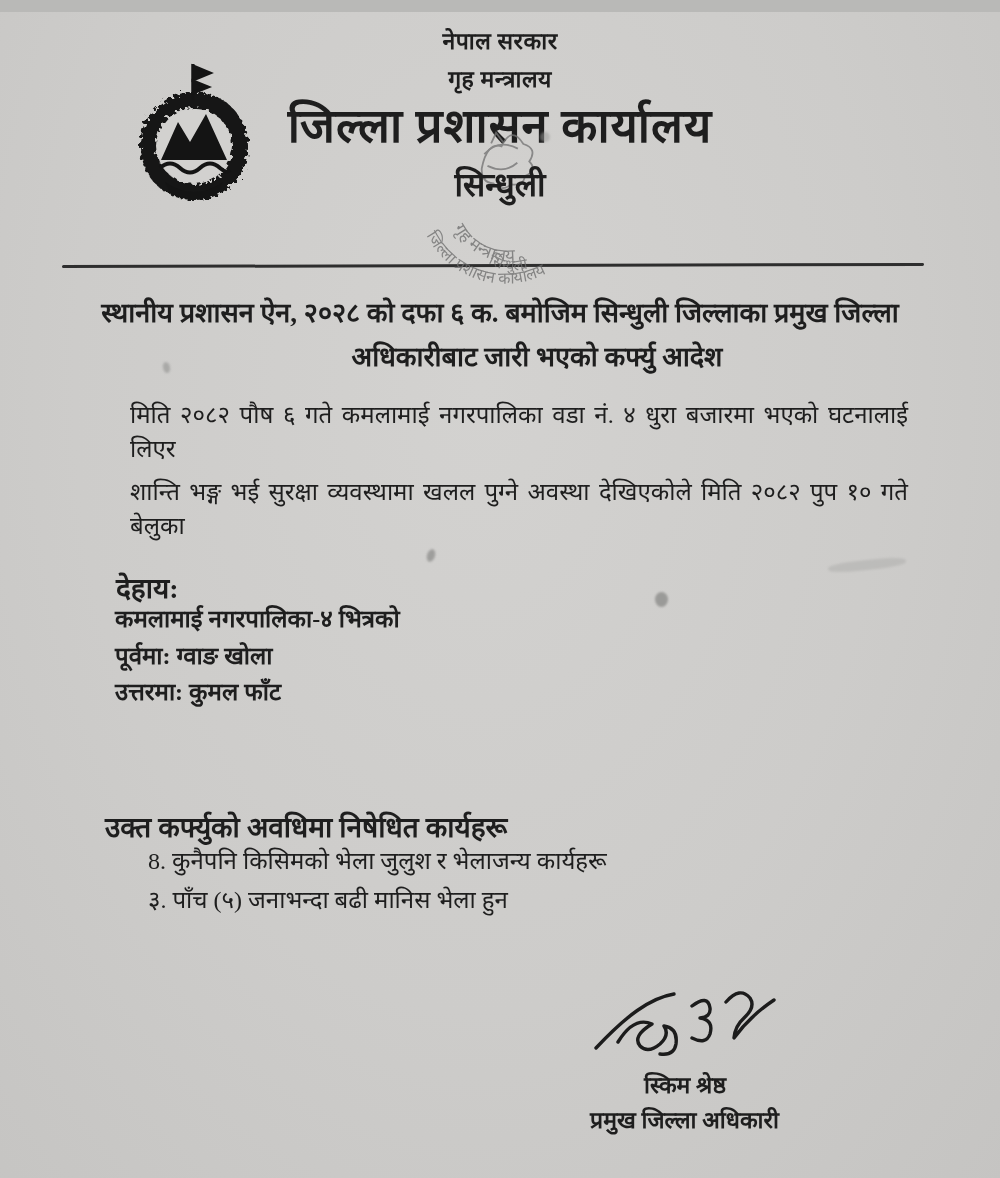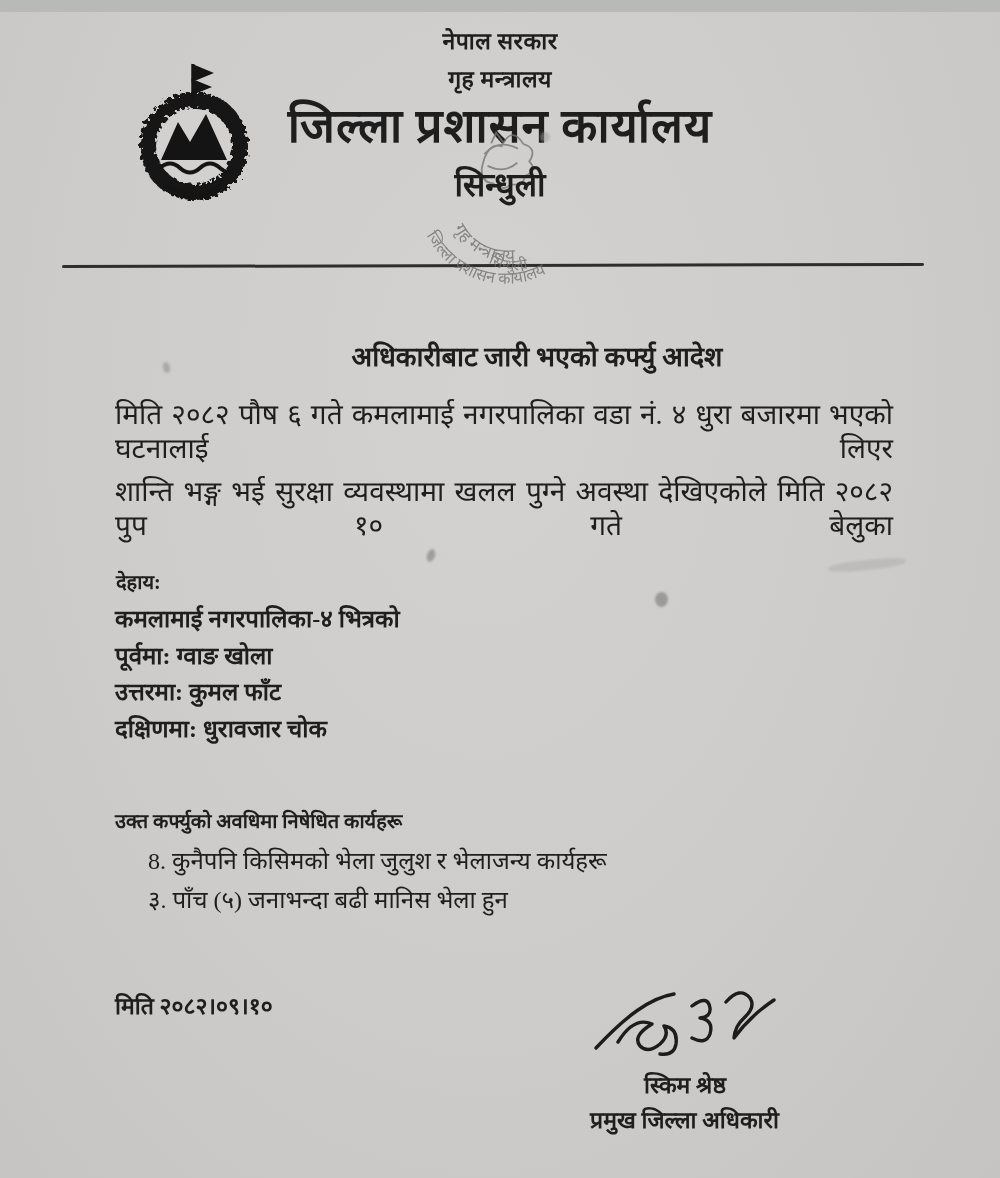--- a/index.html
+++ b/index.html
@@ -13,23 +13,23 @@
     color:#1e1e1e;
     -webkit-font-smoothing:antialiased;
   }
   .abs{position:absolute;}
   .ctr{left:0;width:1000px;text-align:center;}
   .hdr-small{font-size:23px;font-weight:600;letter-spacing:.5px;}
   .hdr-office{font-size:47px;font-weight:700;letter-spacing:1px;}
   .hdr-district{font-size:33px;font-weight:700;z-index:3;}
   .rule{left:62px;top:252px;width:862px;height:3px;background:#2e2e2e;border-radius:2px;transform:rotate(-0.15deg);}
   .title-line{font-size:27px;font-weight:700;line-height:36px;}
-  .body-line{left:115px;width:778px;font-size:28px;font-weight:500;line-height:34px;}
+  .body-line{left:130px;width:778px;font-size:24px;font-weight:500;line-height:34px;}
   .just{text-align:justify;text-align-last:justify;}
-  .label{font-size:20px;font-weight:600;}
+  .label{font-size:28px;font-weight:600;}
   .area-list{left:115px;top:589px;width:600px;font-size:24px;font-weight:600;line-height:36.5px;}
   .proh-list{left:148px;top:830px;width:720px;font-size:24px;font-weight:500;line-height:39.3px;}
   .footer-text{font-size:23px;font-weight:600;}
   .stamp-wrap{left:390px;top:106px;width:235px;height:180px;transform:rotate(-6deg);opacity:.78;z-index:2;}
   .stain{border-radius:50%;filter:blur(1px);}
 </style>
 </head>
 <body>
 
 <div class="page">
@@ -78,41 +78,40 @@
     </g>
     <g fill="#6f6f6f" font-family="Liberation Serif, serif">
       <text font-size="17"><textPath href="#arc1" startOffset="10%">गृह मन्त्रालय</textPath></text>
       <text font-size="16"><textPath href="#arc2" startOffset="6%">जिल्ला प्रशासन कार्यालय</textPath></text>
       <text font-size="15"><textPath href="#arc3" startOffset="14%">सिन्धुली</textPath></text>
     </g>
   </svg>
 
   <div class="abs rule"></div>
 
+  <div class="abs ctr title-line" style="top:283px;">स्थानीय प्रशासन ऐन, २०२८ को दफा ६ क. बमोजिम सिन्धुली जिल्लाका प्रमुख जिल्ला</div>
   <div class="abs ctr title-line" style="top:327px;transform:translateX(37px);">अधिकारीबाट जारी भएको कर्फ्यु आदेश</div>
 
   <div class="abs body-line just" style="top:386px;">मिति २०८२ पौष ६ गते कमलामाई नगरपालिका वडा नं. ४ धुरा बजारमा भएको घटनालाई लिएर</div>
   <div class="abs body-line just" style="top:463px;">शान्ति भङ्ग भई सुरक्षा व्यवस्थामा खलल पुग्ने अवस्था देखिएकोले मिति २०८२ पुप १० गते  बेलुका</div>
 
   <div class="abs label" style="left:116px;top:556px;">देहाय:</div>
 
   <div class="abs area-list">
     <div>कमलामाई नगरपालिका-४ भित्रको</div>
     <div>पूर्वमा: ग्वाङ खोला</div>
     <div>उत्तरमा: कुमल फाँट</div>
-    <div>दक्षिणमा: धुरावजार चोक</div>
   </div>
 
-  <div class="abs label" style="left:115px;top:795px;text-align:right;">उक्त कर्फ्युको अवधिमा निषेधित कार्यहरू</div>
+  <div class="abs label" style="left:105px;top:795px;text-align:right;">उक्त कर्फ्युको अवधिमा निषेधित कार्यहरू</div>
   <div class="abs proh-list">
     <div>8. कुनैपनि किसिमको भेला जुलुश र भेलाजन्य कार्यहरू</div>
     <div>३.  पाँच (५) जनाभन्दा बढी मानिस भेला हुन</div>
   </div>
 
-  <div class="abs footer-text" style="left:115px;top:977px;">मिति २०८२।०९।१०</div>
 
   <svg class="abs" style="left:588px;top:960px;" width="195" height="100" viewBox="0 0 195 100">
     <g fill="none" stroke="#1c1c1c" stroke-width="3.4" stroke-linecap="round" stroke-linejoin="round">
       <path d="M8 76 C38 44 62 26 86 22"></path>
       <path d="M30 70 q16 -26 34 -18 q-20 12 -12 22 q8 8 20 -2 q10 -9 4 -18 q14 2 12 18 q-2 12 -16 10"></path>
       <path d="M104 34 q16 -12 18 2 q1 9 -10 10 q14 2 10 16 q-4 11 -18 4"></path>
       <path d="M138 30 q14 -16 24 -4 q6 9 -6 20 q-9 8 -10 20 q16 -22 40 -38"></path>
     </g>
   </svg>
 

